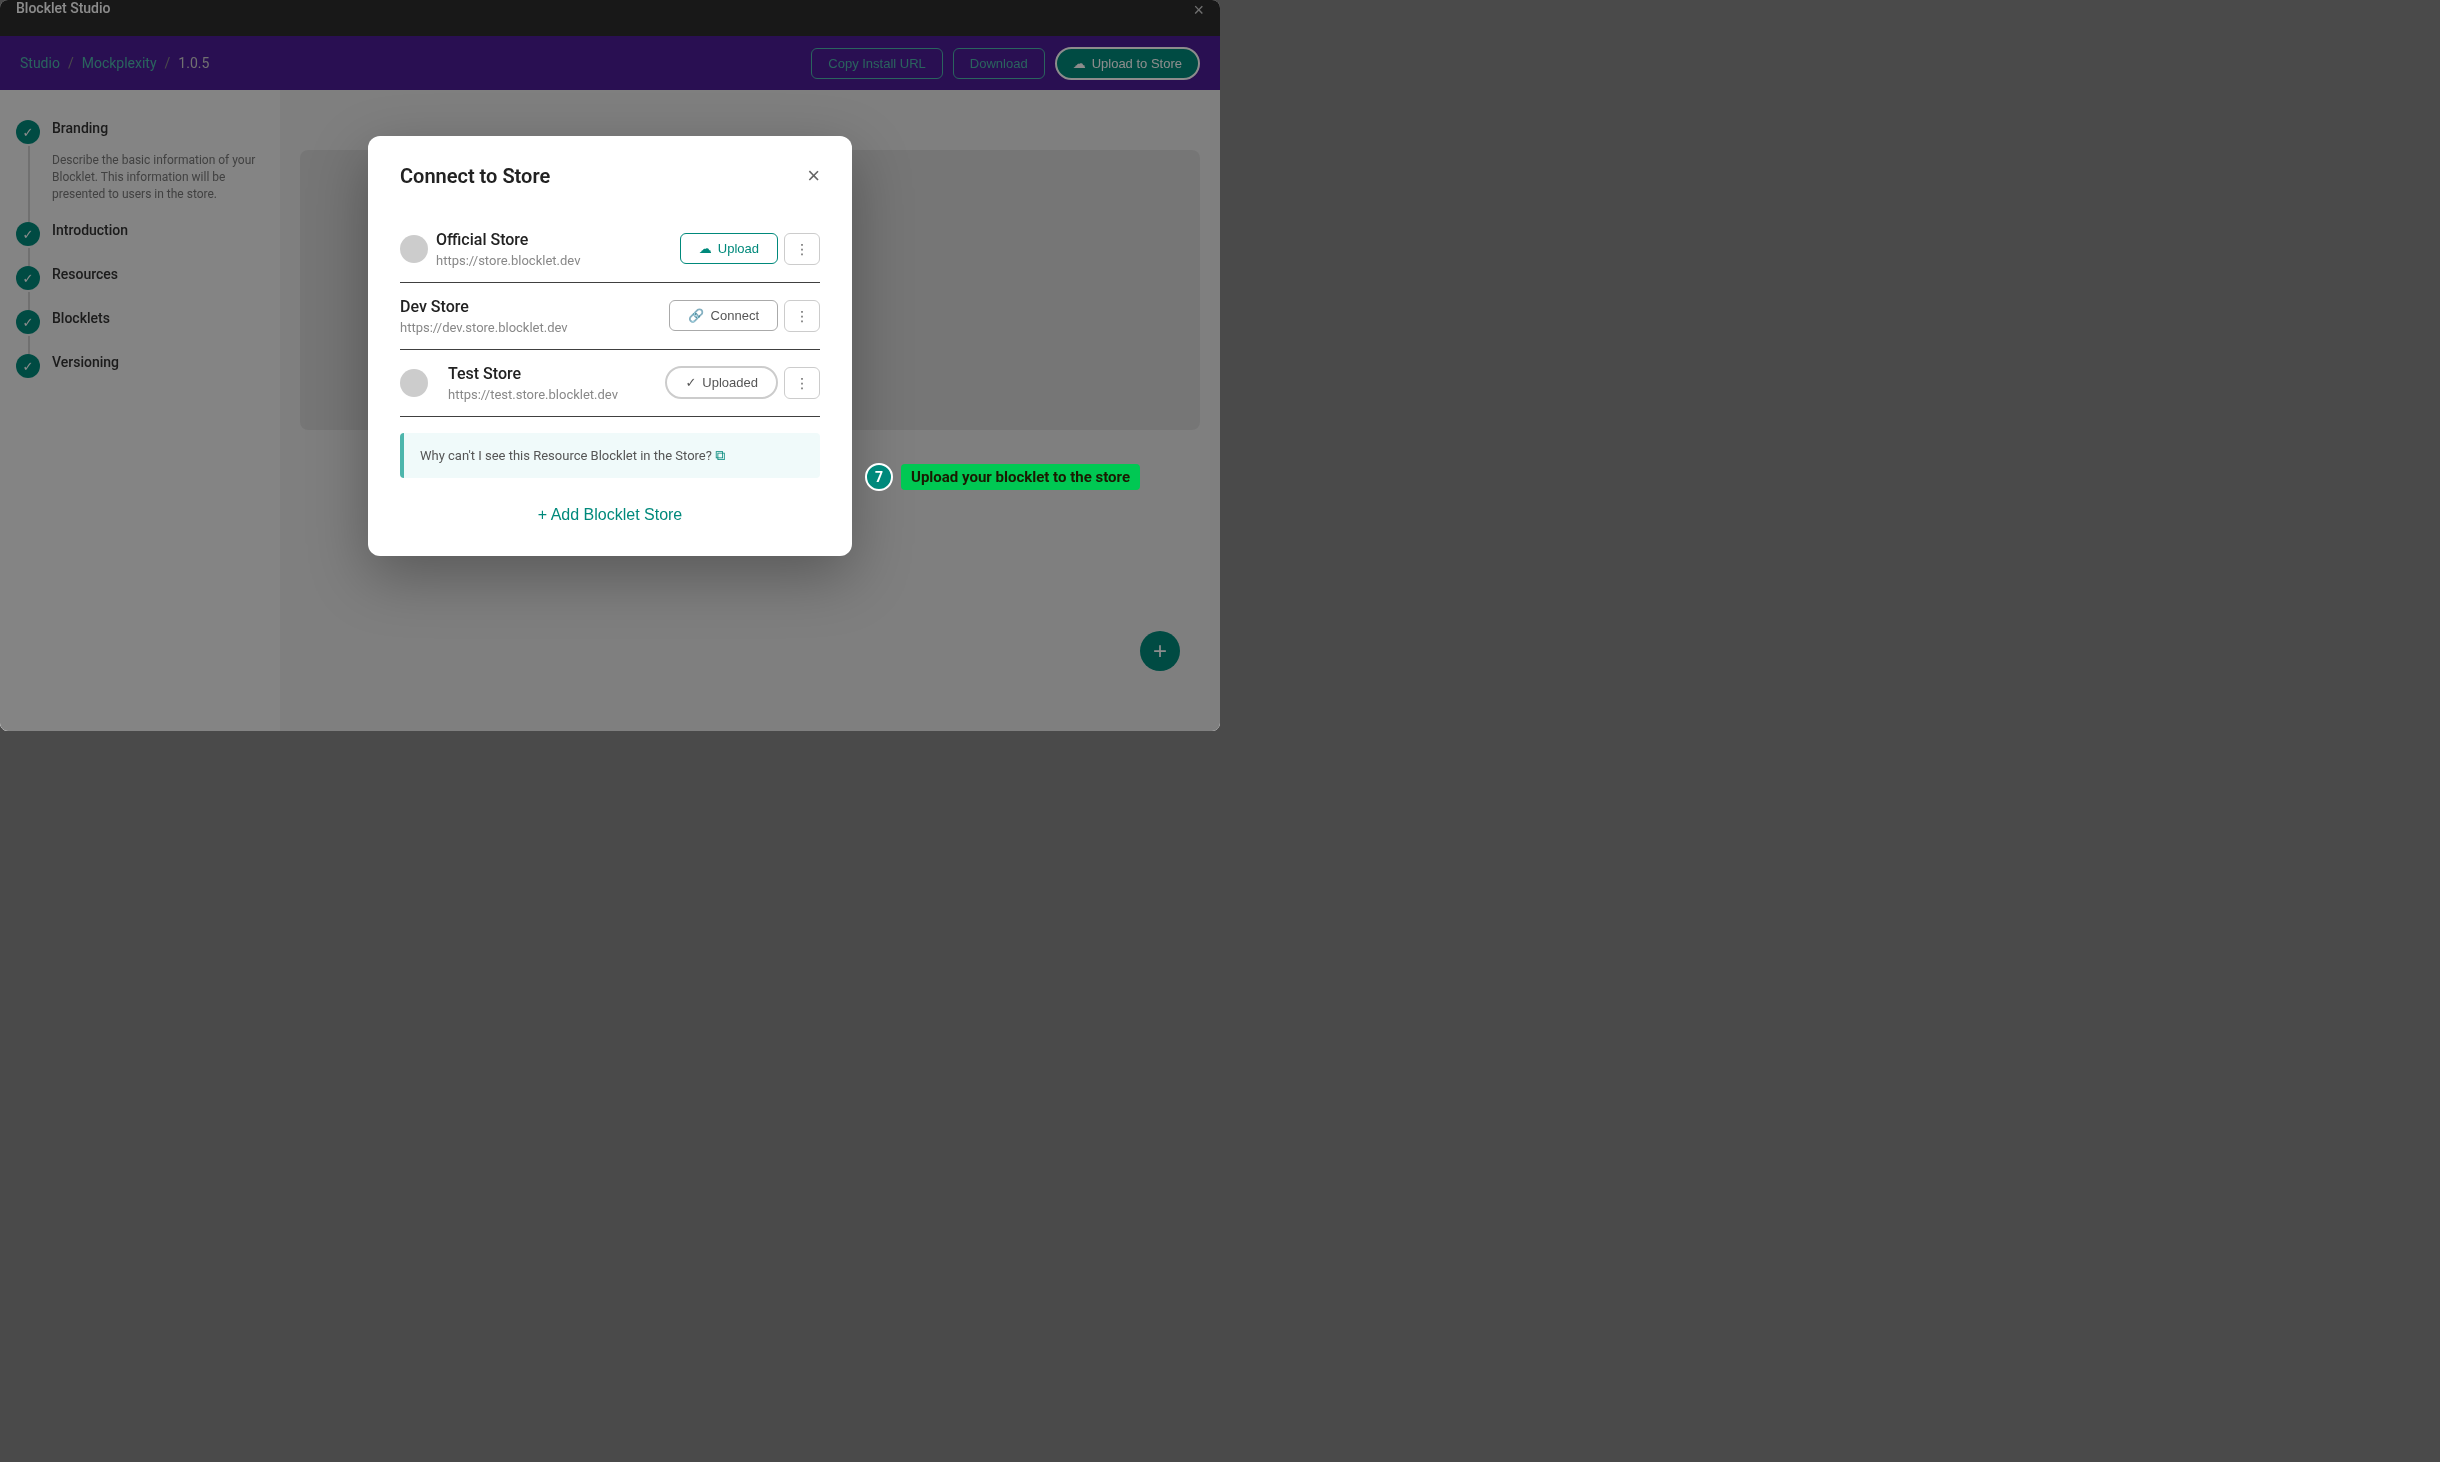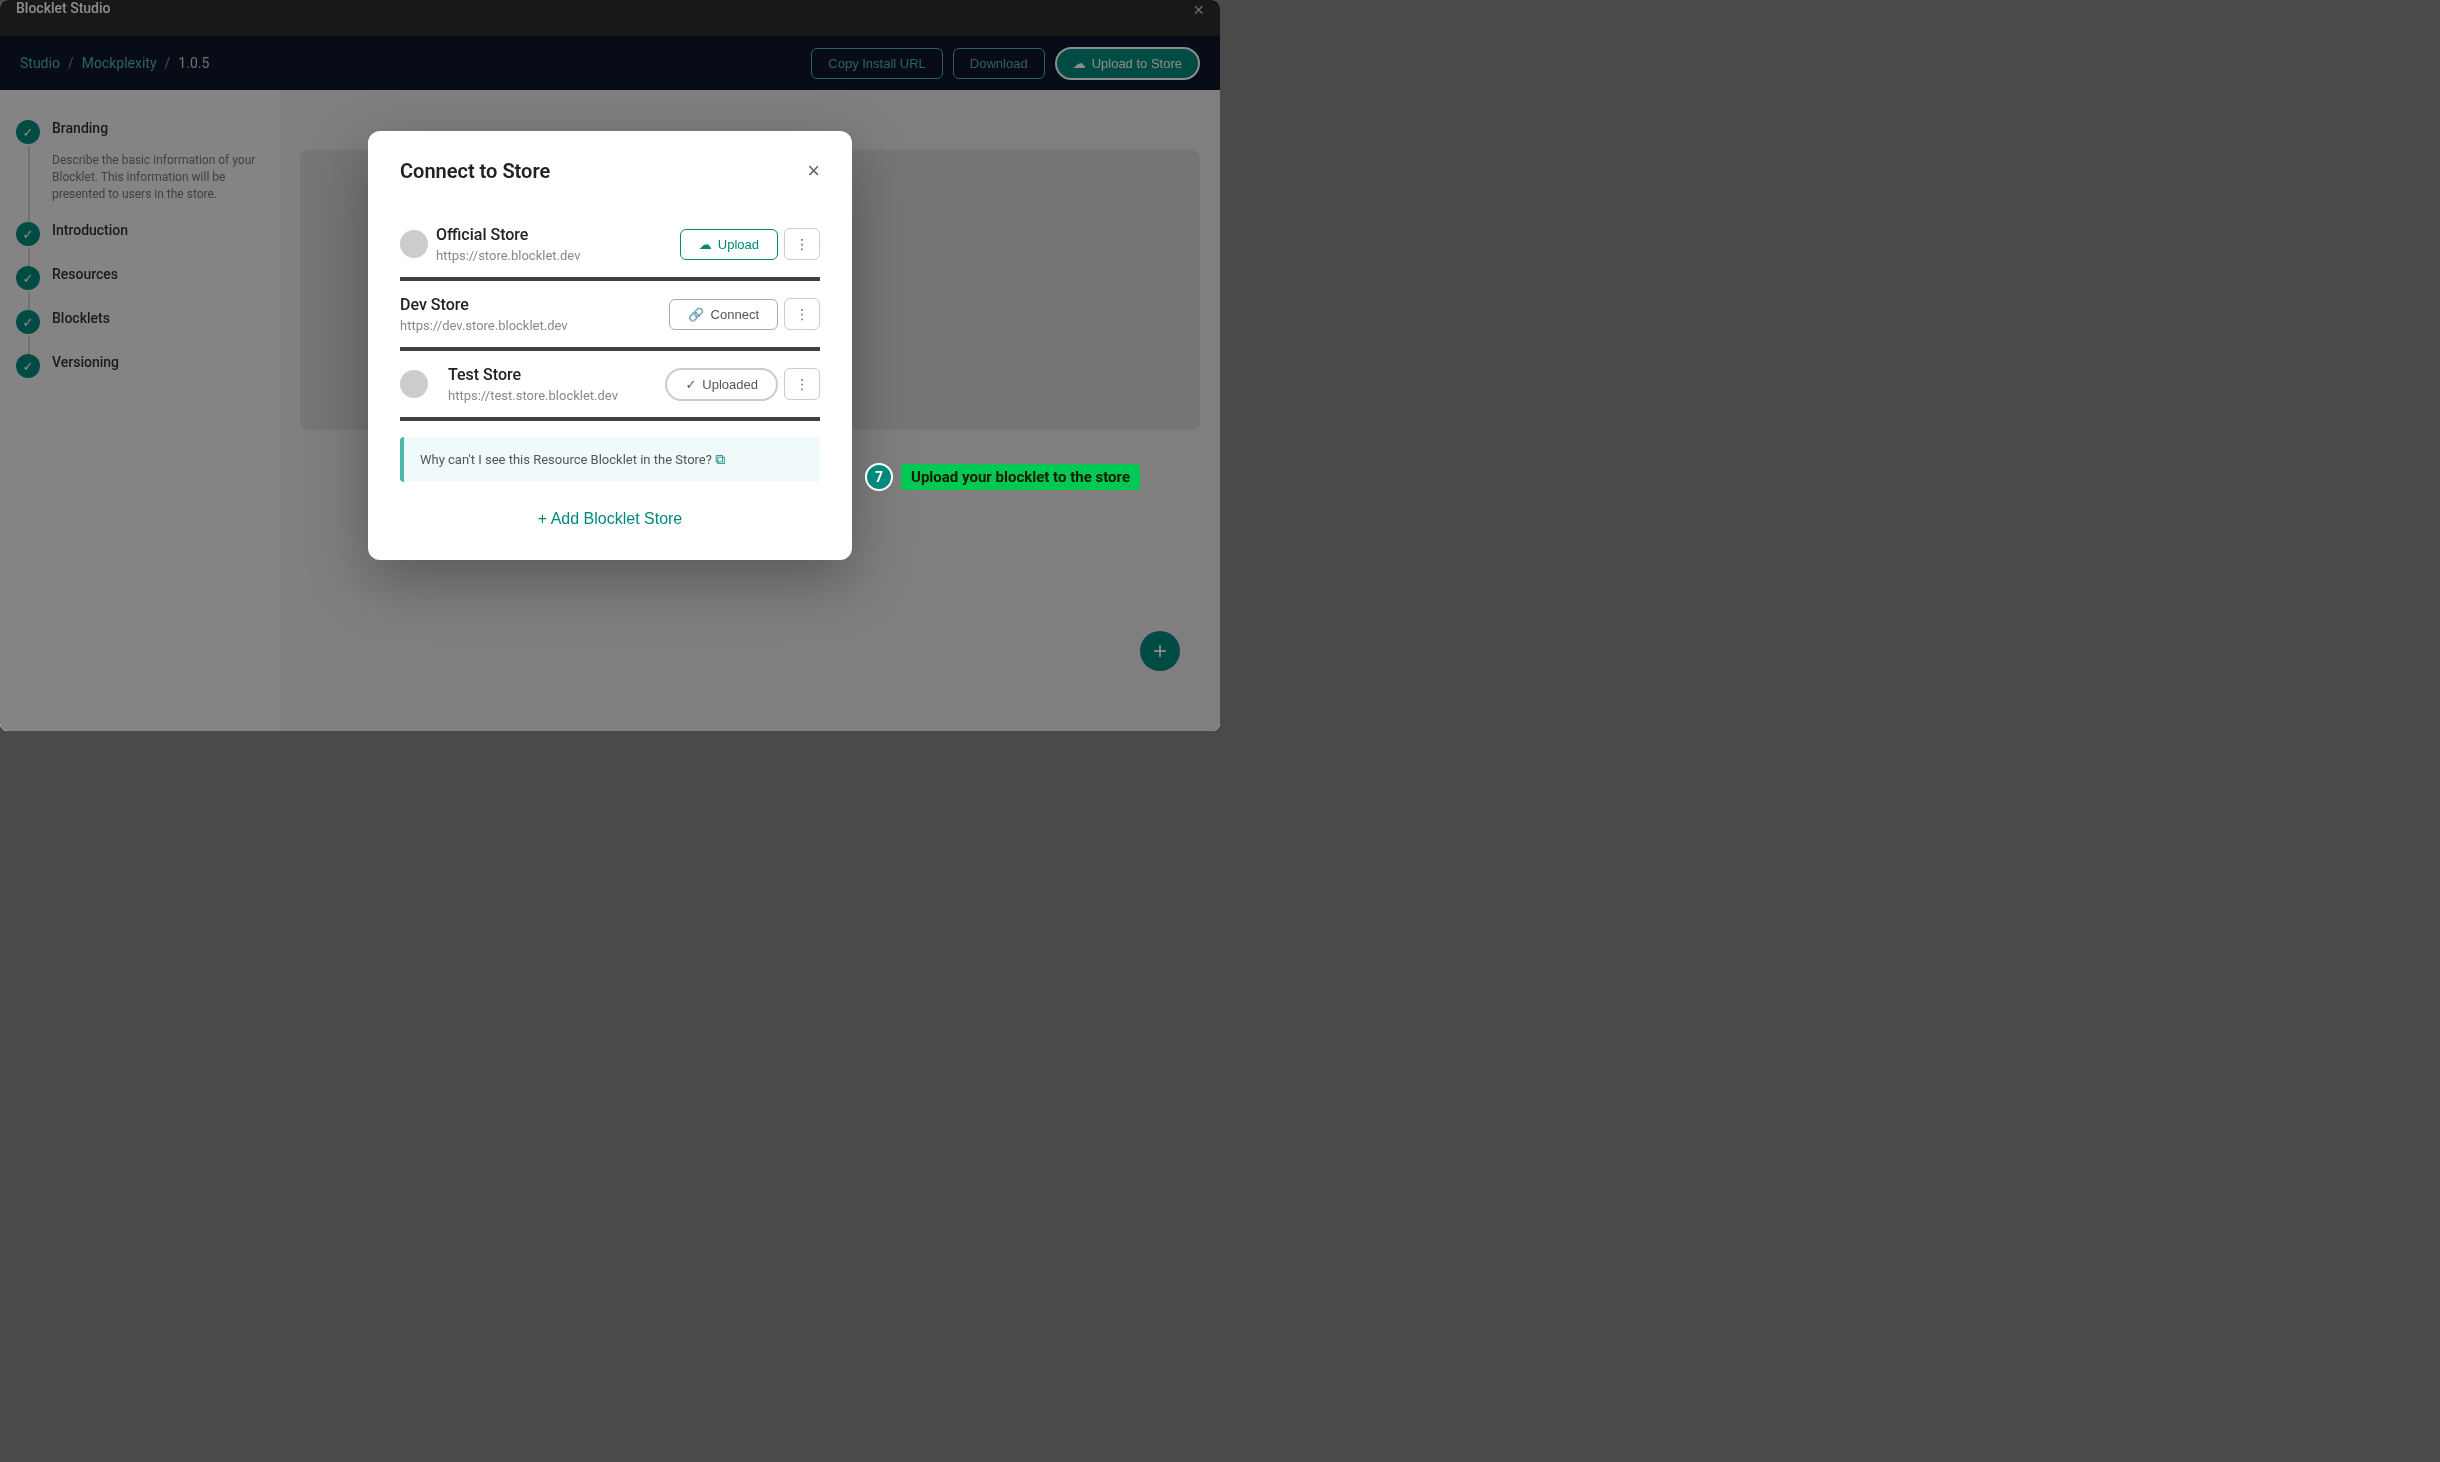--- a/index.html
+++ b/index.html
@@ -40,21 +40,21 @@
       color: #aaa;
       font-size: 18px;
       cursor: pointer;
       background: none;
       border: none;
       color: #cccccc;
     }
 
     
     .header-bar {
-      background: #0f172a;
+      background: #4c1d95;
       height: 54px;
       display: flex;
       align-items: center;
       padding: 0 20px;
       justify-content: space-between;
     }
     .breadcrumb {
       display: flex;
       align-items: center;
       gap: 8px;
@@ -230,21 +230,21 @@
       cursor: pointer;
       line-height: 1;
     }
 
     
     .store-item {
       display: flex;
       align-items: center;
       justify-content: space-between;
       padding: 14px 0;
-      border-bottom: 4px solid #404040;
+      border-bottom: 1px solid #404040;
     }
     .store-item:last-of-type {
       border-bottom: none;
     }
     .store-info {}
     .store-name {
       font-size: 16px;
       font-weight: 500;
       color: #222;
       margin-bottom: 4px;

